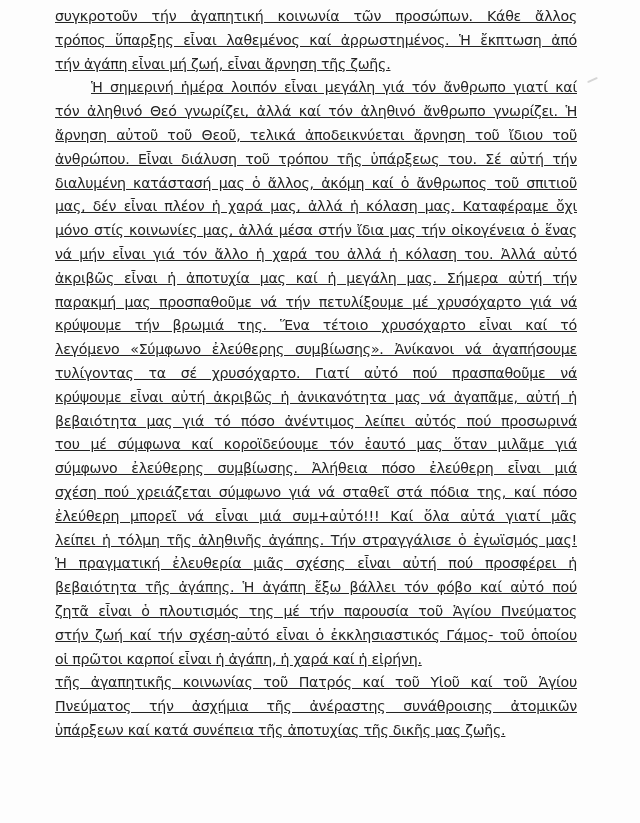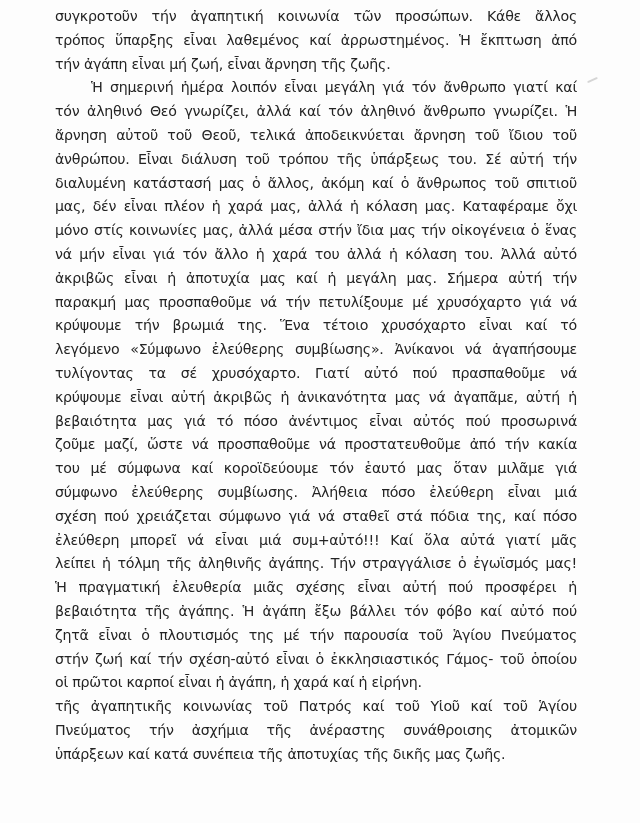--- a/index.html
+++ b/index.html
@@ -27,20 +27,21 @@
   }
   .paragraph {
     margin: 0;
     padding: 0;
   }
   .line {
     height: 23.8px;
     text-align: justify;
     text-align-last: justify;
     overflow: visible;
+    text-decoration: underline;
   }
   .line.indent {
     text-indent: 36px;
   }
   .line.last {
     text-align: right;
     text-align-last: left;
   }
   
   .pen-mark {
@@ -74,22 +75,21 @@
         <div class="line">διαλυμένη κατάστασή μας ὁ ἄλλος, ἀκόμη καί ὁ ἄνθρωπος τοῦ σπιτιοῦ</div>
         <div class="line">μας, δέν εἶναι πλέον ἡ χαρά μας, ἀλλά ἡ κόλαση μας. Καταφέραμε ὄχι</div>
         <div class="line">μόνο στίς κοινωνίες μας, ἀλλά μέσα στήν ἴδια μας τήν οἰκογένεια ὁ ἕνας</div>
         <div class="line">νά μήν εἶναι γιά τόν ἄλλο ἡ χαρά του ἀλλά ἡ κόλαση του. Ἀλλά αὐτό</div>
         <div class="line">ἀκριβῶς εἶναι ἡ ἀποτυχία μας καί ἡ μεγάλη μας. Σήμερα αὐτή τήν</div>
         <div class="line">παρακμή μας προσπαθοῦμε νά τήν πετυλίξουμε μέ χρυσόχαρτο γιά νά</div>
         <div class="line">κρύψουμε τήν βρωμιά της. Ἕνα τέτοιο χρυσόχαρτο εἶναι καί τό</div>
         <div class="line">λεγόμενο «Σύμφωνο ἐλεύθερης συμβίωσης». Ἀνίκανοι νά ἀγαπήσουμε</div>
         <div class="line">τυλίγοντας τα σέ χρυσόχαρτο. Γιατί αὐτό πού πρασπαθοῦμε νά</div>
         <div class="line">κρύψουμε εἶναι αὐτή ἀκριβῶς ἡ ἀνικανότητα μας νά ἀγαπᾶμε, αὐτή ἡ</div>
-        <div class="line">βεβαιότητα μας γιά τό πόσο ἀνέντιμος εἶναι αὐτός πού προσωρινά</div>
-        <div class="line">ζοῦμε μαζί, ὥστε νά προσπαθοῦμε νά προστατευθοῦμε ἀπό τήν κακία</div>
+        <div class="line">βεβαιότητα μας γιά τό πόσο ἀνέντιμος λείπει αὐτός πού προσωρινά</div>
         <div class="line">του μέ σύμφωνα καί κοροϊδεύουμε τόν ἑαυτό μας ὅταν μιλᾶμε γιά</div>
         <div class="line">σύμφωνο ἐλεύθερης συμβίωσης. Ἀλήθεια πόσο ἐλεύθερη εἶναι μιά</div>
         <div class="line">σχέση πού χρειάζεται σύμφωνο γιά νά σταθεῖ στά πόδια της, καί πόσο</div>
         <div class="line">ἐλεύθερη μπορεῖ νά εἶναι μιά συμ+αὐτό!!! Καί ὅλα αὐτά γιατί μᾶς</div>
         <div class="line">λείπει ἡ τόλμη τῆς ἀληθινῆς ἀγάπης. Τήν στραγγάλισε ὁ ἐγωϊσμός μας!</div>
         <div class="line">Ἡ πραγματική ἐλευθερία μιᾶς σχέσης εἶναι αὐτή πού προσφέρει ἡ</div>
         <div class="line">βεβαιότητα τῆς ἀγάπης. Ἡ ἀγάπη ἔξω βάλλει τόν φόβο καί αὐτό πού</div>
         <div class="line">ζητᾶ εἶναι ὁ πλουτισμός της μέ τήν παρουσία τοῦ Ἁγίου Πνεύματος</div>
         <div class="line">στήν ζωή καί τήν σχέση-αὐτό εἶναι ὁ ἐκκλησιαστικός Γάμος- τοῦ ὁποίου</div>
         <div class="line last">οἱ πρῶτοι καρποί εἶναι ἡ ἀγάπη, ἡ χαρά καί ἡ εἰρήνη.</div>

